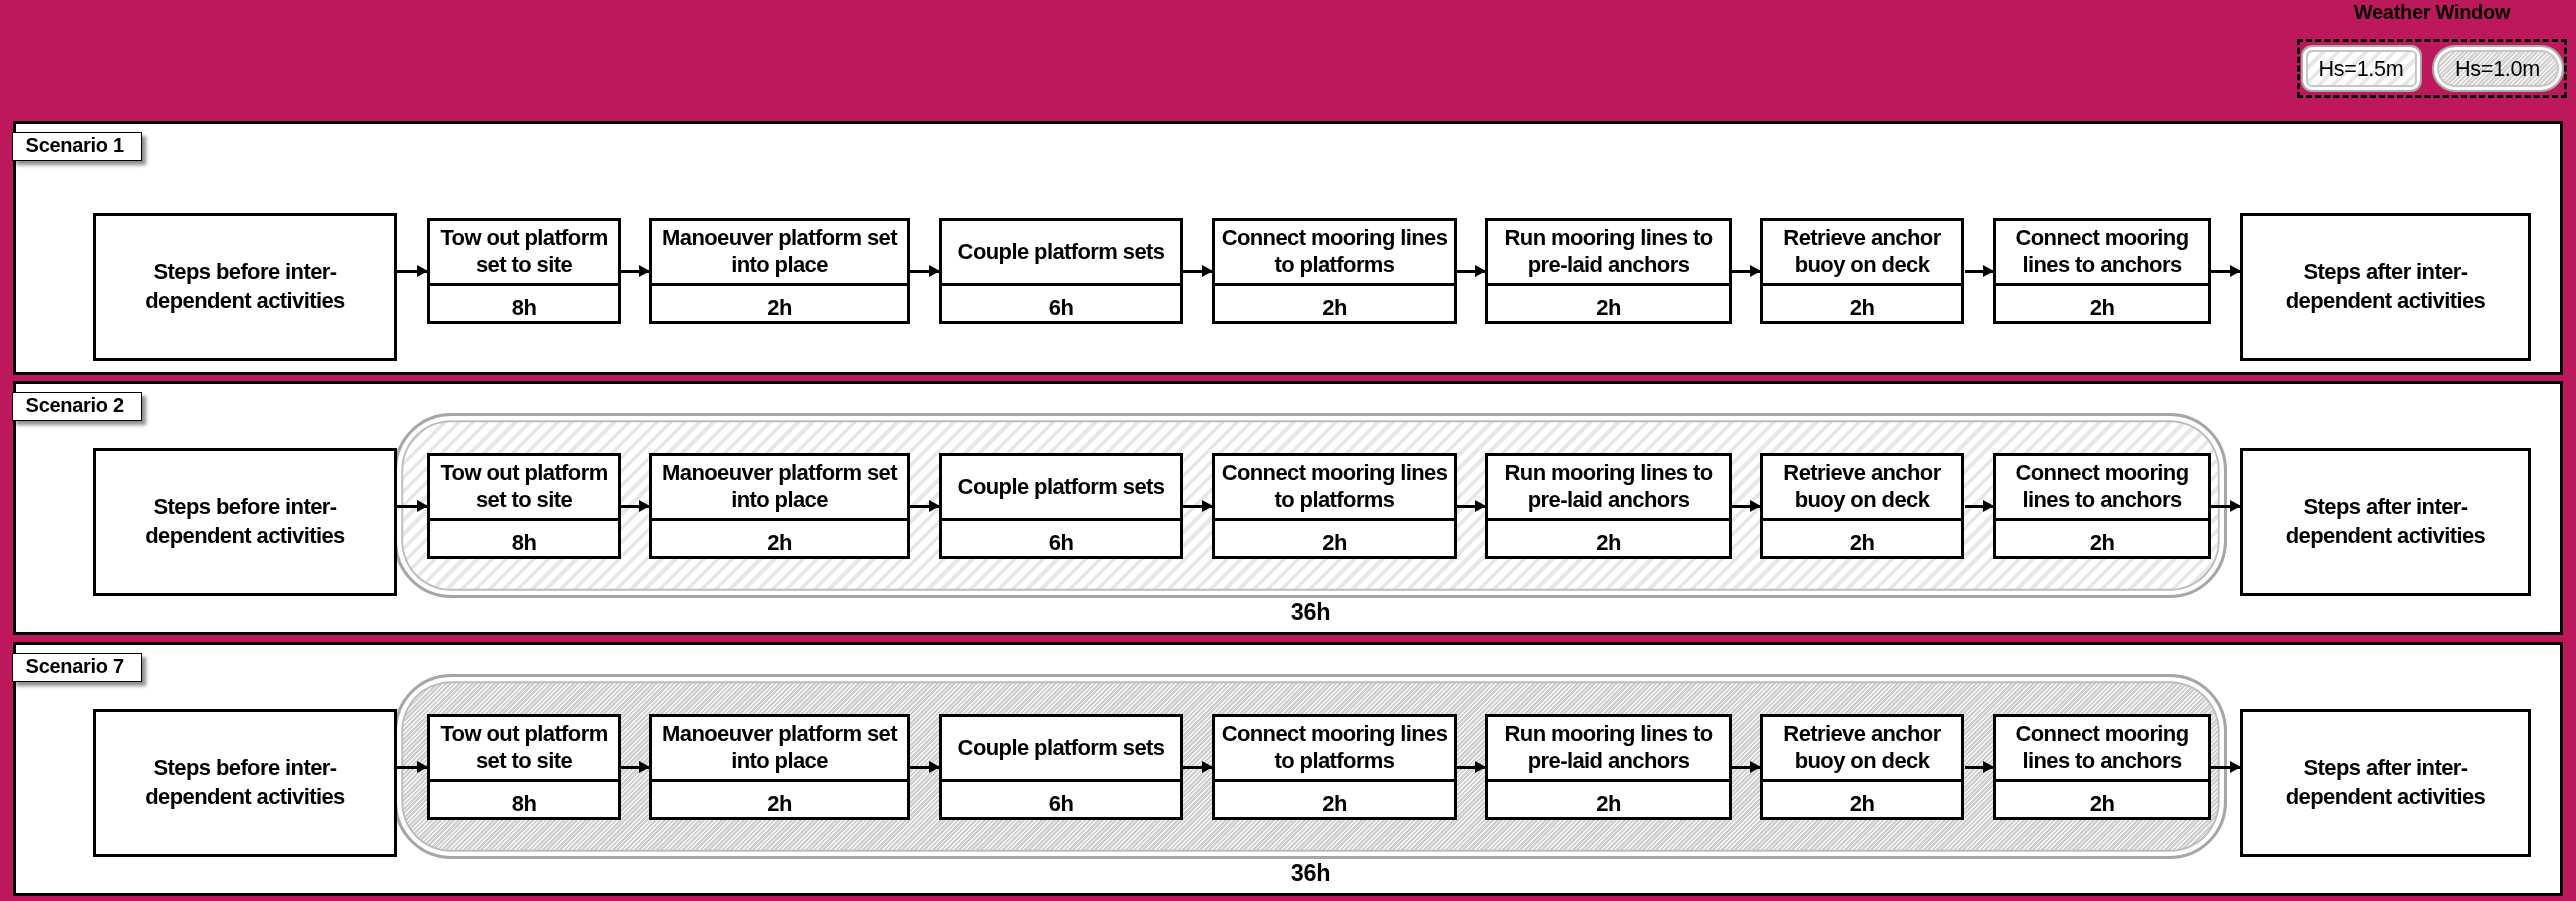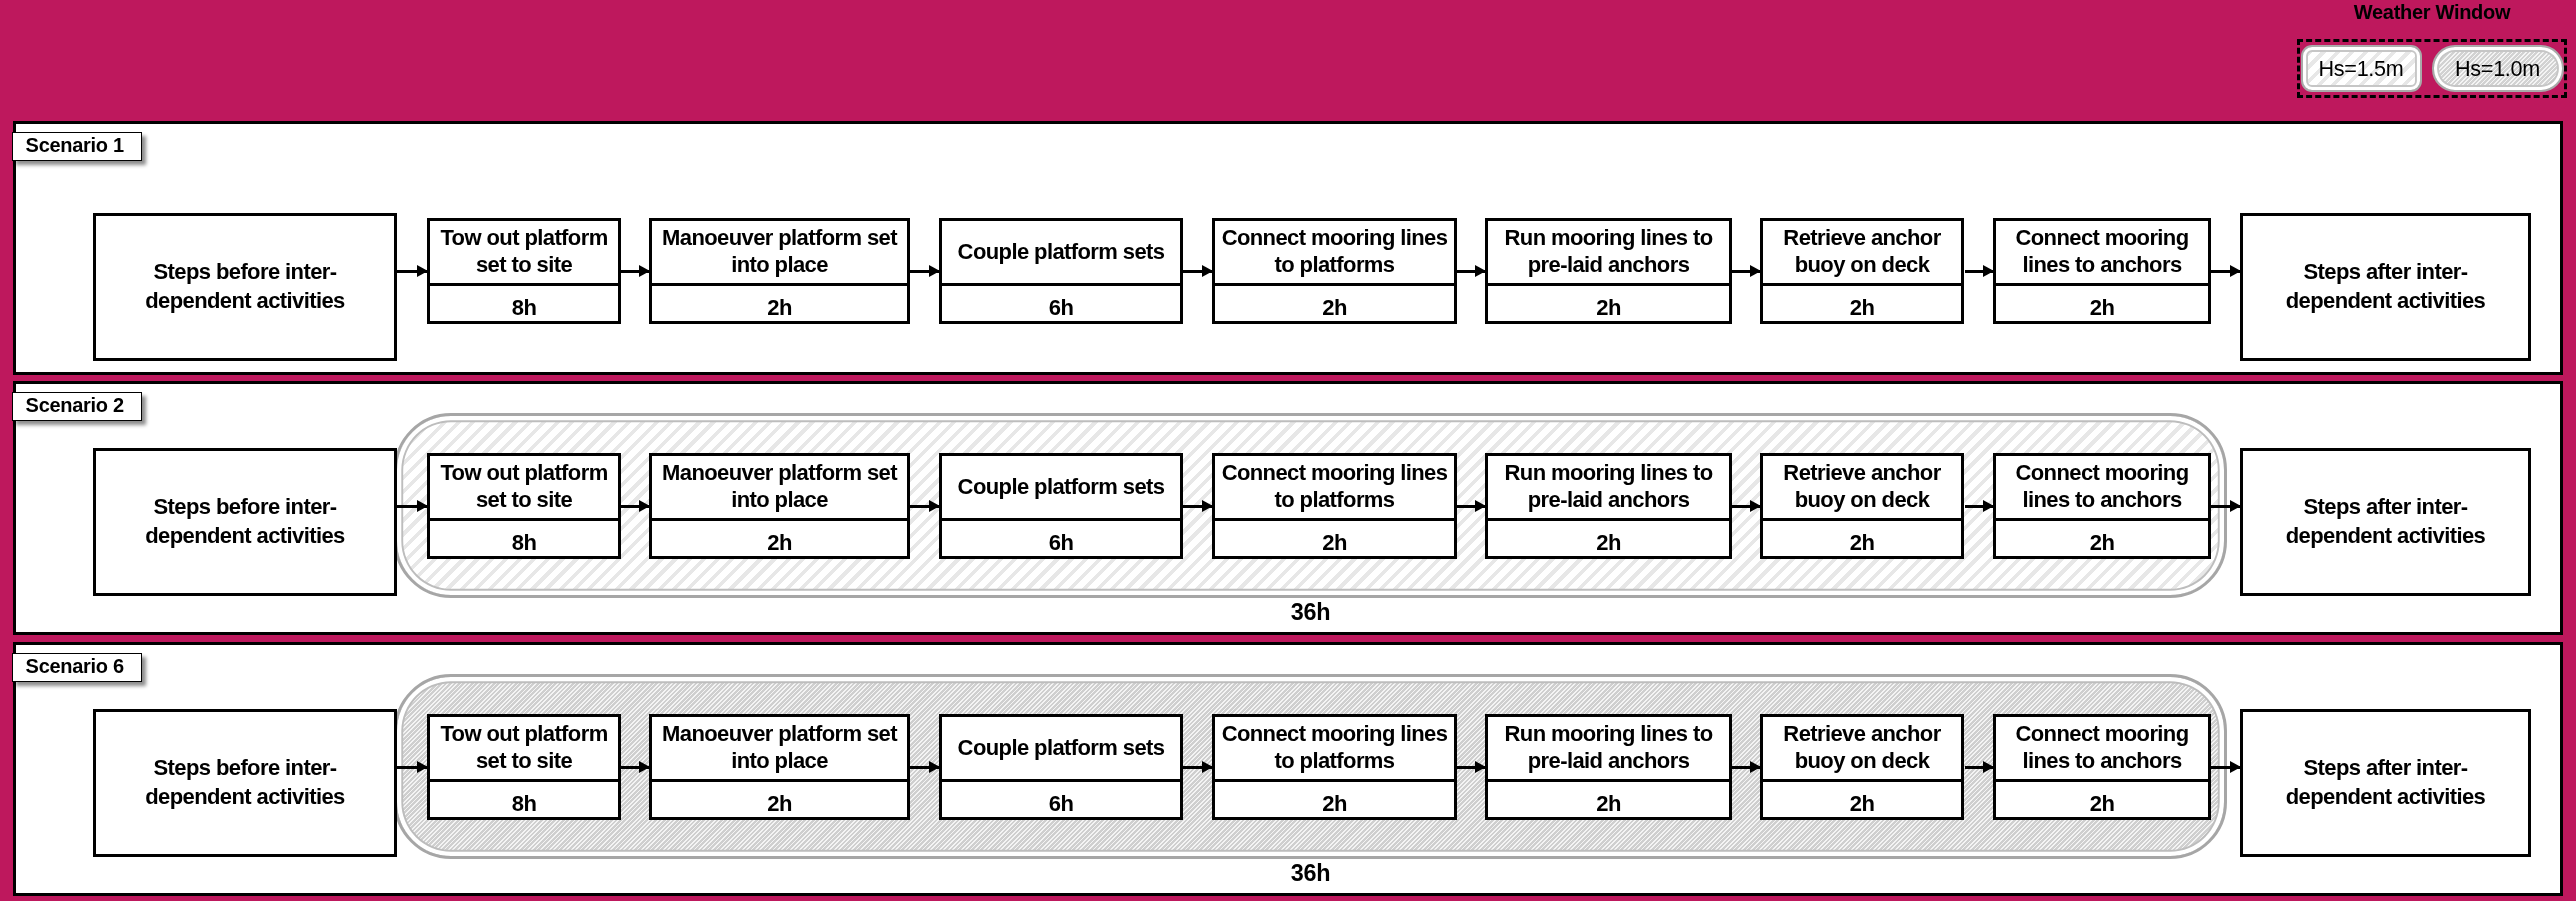--- a/index.html
+++ b/index.html
@@ -200,21 +200,21 @@
       <div class="act-title">Connect mooring lines to anchors</div>
       <div class="act-duration">2h</div>
     </div>
     <div class="arrow a8"></div>
     <div class="term-box c9">
       <span>Steps after inter-dependent activities</span>
     </div>
   </div>
 
   <div class="scenario s23" style="top:642px;">
-    <div class="scenario-label">Scenario 6</div>
+    <div class="scenario-label">Scenario 7</div>
     <div class="ww-container ww-dense"></div>
     <div class="ww-duration">36h</div>
 
     <div class="term-box c1">
       <span>Steps before inter-dependent activities</span>
     </div>
     <div class="arrow a1"></div>
     <div class="act-box c2">
       <div class="act-title">Tow out platform set to site</div>
       <div class="act-duration">8h</div>

